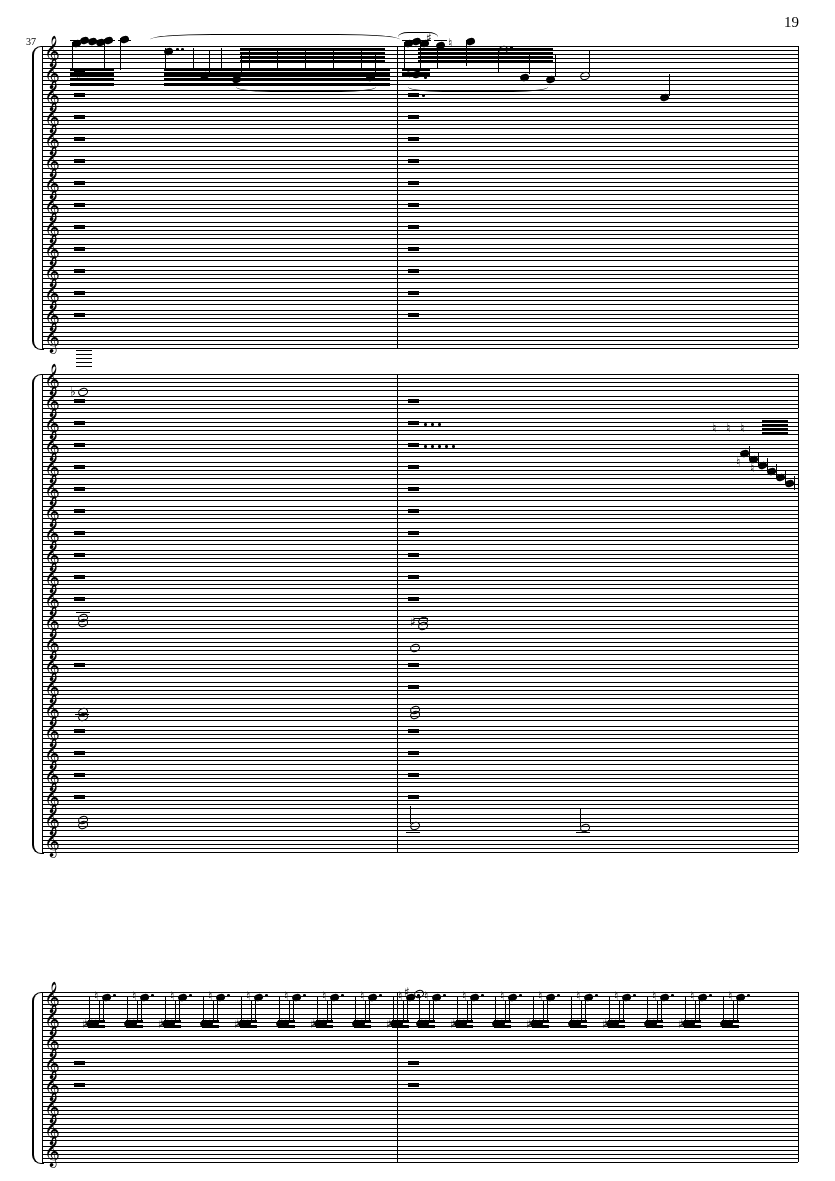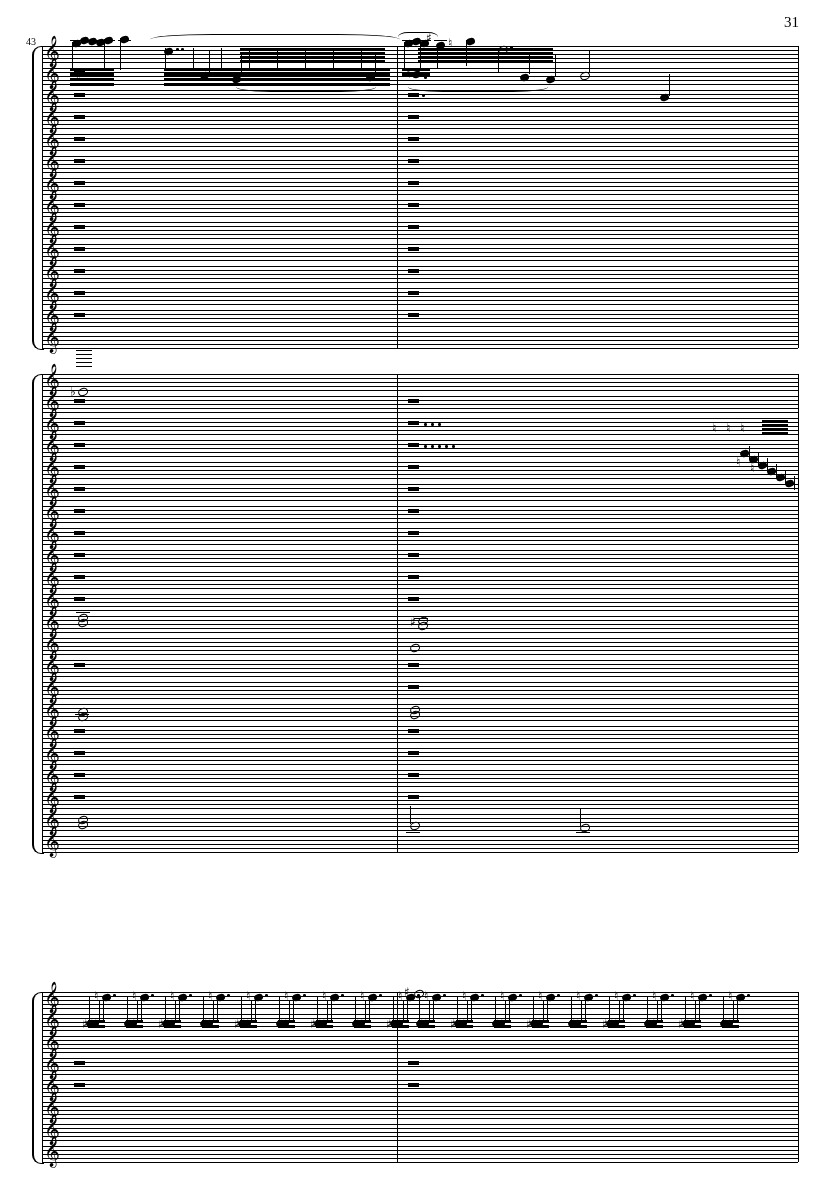--- a/index.html
+++ b/index.html
@@ -128,22 +128,22 @@
     font-size: 12px;
     line-height: 1;
     color: #000;
   }
 </style>
 </head>
 <body>
 
 <div id="page">
 
-  <div class="page-number">31</div>
-  <div class="measure-number" style="left:26px; top:36px;">43</div>
+  <div class="page-number">19</div>
+  <div class="measure-number" style="left:26px; top:36px;">37</div>
 
   <div class="system" id="sys1"></div>
 
   <div class="system" id="sys2"></div>
 
   <div class="system" id="sys3"></div>
 
 <div class="staff" style="left: 42px; top: 46px; width: 756px; height: 16px;">
       <div class="line" style="top: 0px; width: 756px;"></div>
       <div class="line" style="top: 4px; width: 756px;"></div>

